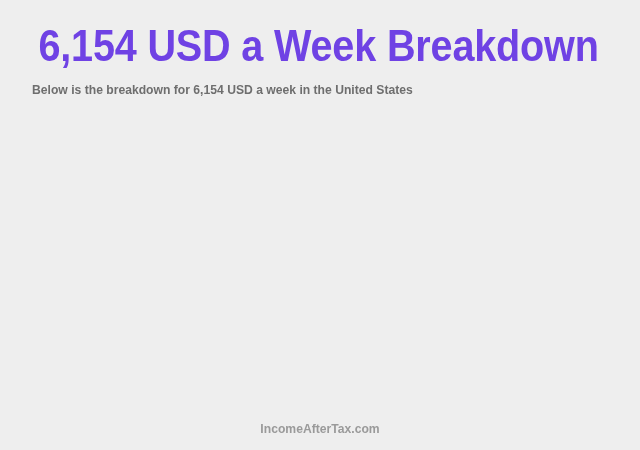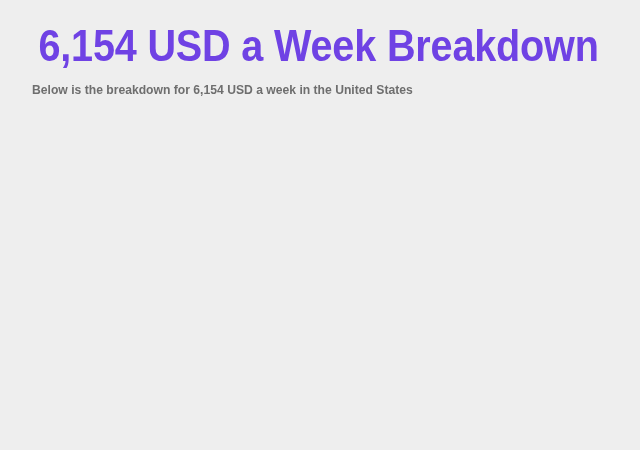--- a/index.html
+++ b/index.html
@@ -92,14 +92,17 @@
 
 <div class="page">
 
   <div class="header">
     <h1 class="page-title">6,154 USD a Week Breakdown</h1>
     <p class="page-subtitle">Below is the breakdown for 6,154 USD a week in the United States</p>
   </div>
 
   <div class="content-region"></div>
 
+  <div class="footer">
+    <p class="footer-brand">IncomeAfterTax.com</p>
+  </div>
 
 </div>
 
 </body></html>

